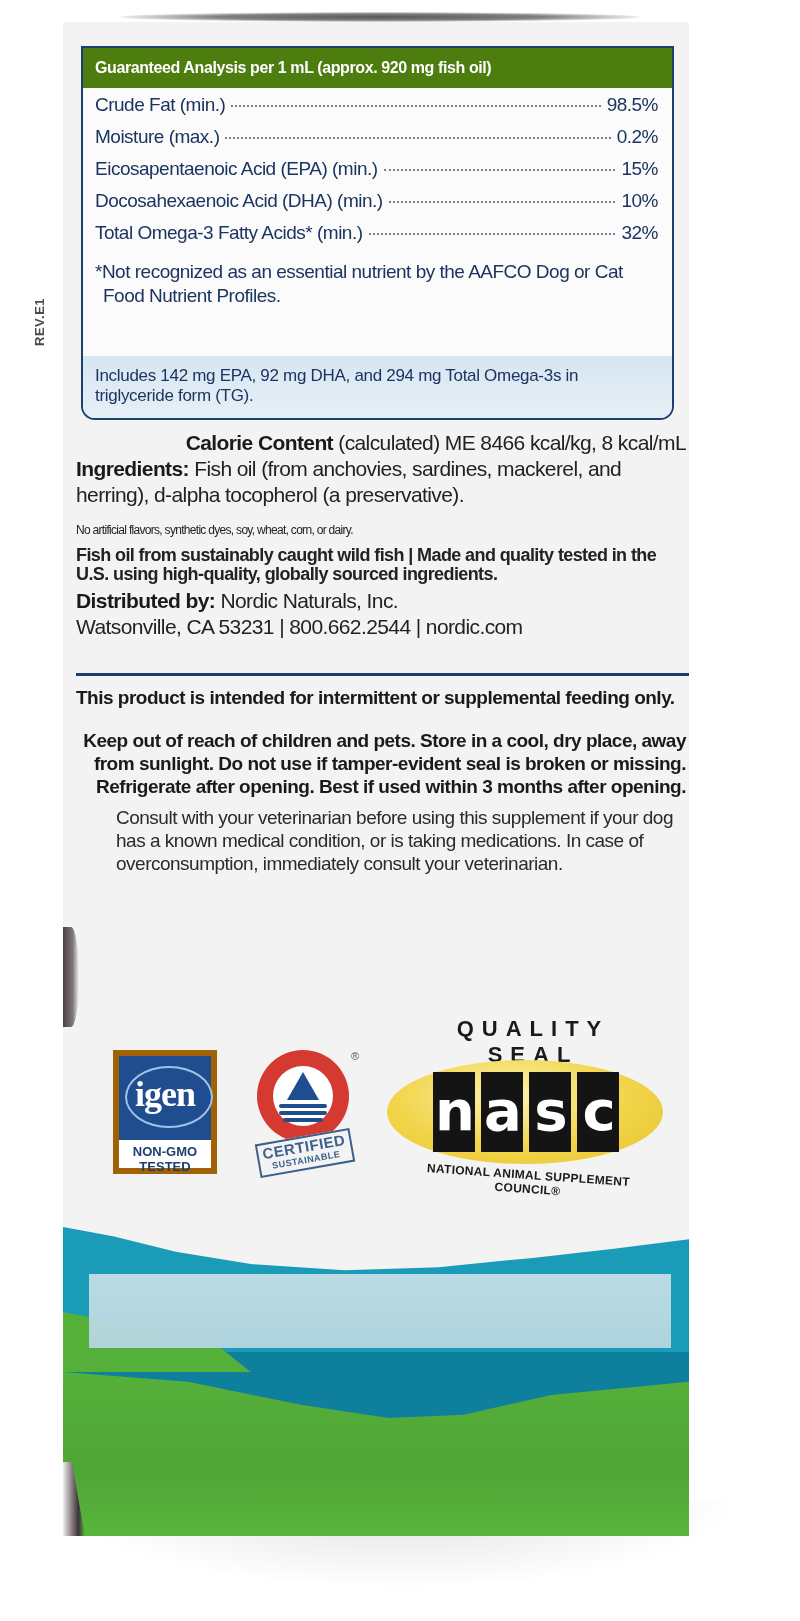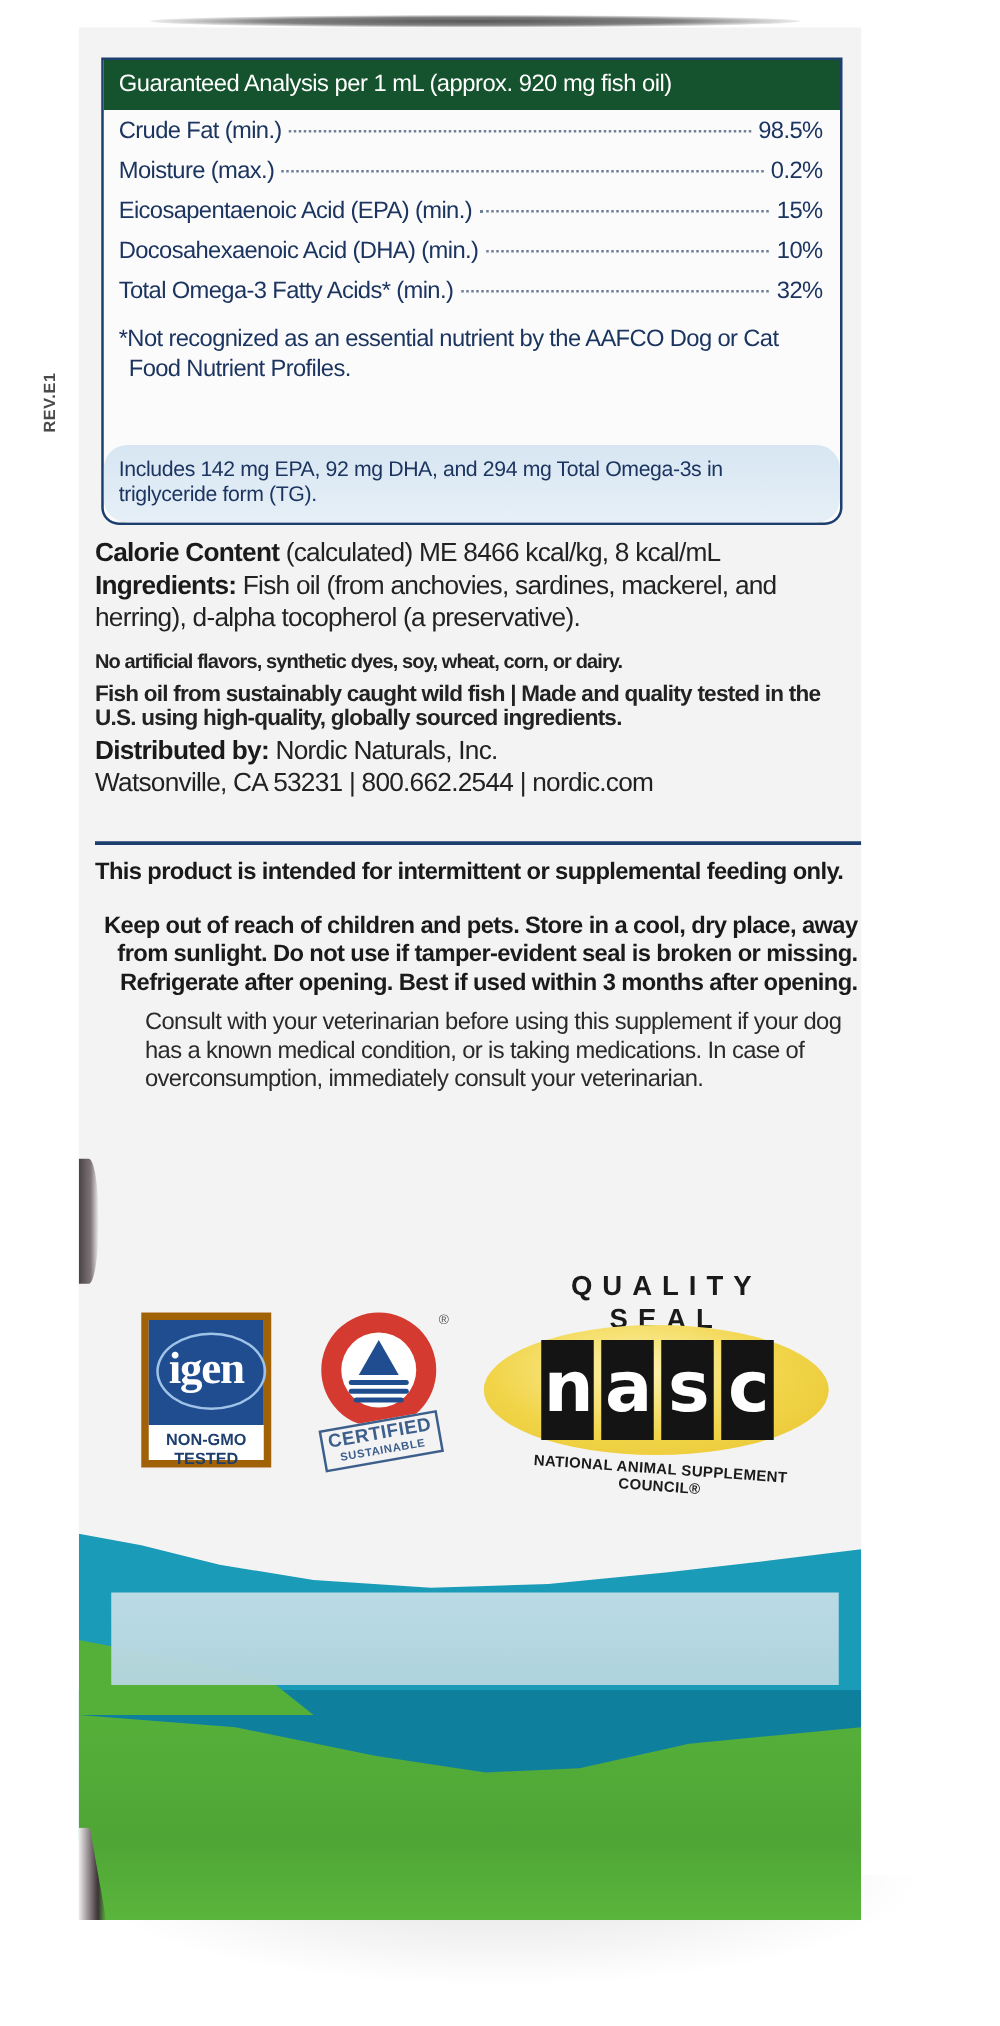--- a/index.html
+++ b/index.html
@@ -8,40 +8,40 @@
 
   .shadow-top { position: absolute; left: 120px; top: 12px; width: 520px; height: 10px; border-radius: 50%;
     background: radial-gradient(ellipse at center, #3a3a3a 0%, #6a6a6a 45%, rgba(255,255,255,0) 75%); opacity: .85; }
   .box-shadow { position: absolute; left: 60px; top: 1500px; width: 680px; height: 90px;
     background: radial-gradient(ellipse at center top, rgba(0,0,0,.12), rgba(0,0,0,0) 70%); }
 
   .panel { position: absolute; left: 63px; top: 22px; width: 626px; height: 1514px; background: #f3f3f3; overflow: hidden; }
 
   .ga-box { position: absolute; left: 18px; top: 24px; width: 593px; height: 374px; border: 2px solid #1d3f6e;
     border-radius: 0 0 14px 14px; background: #fbfbfb; overflow: hidden; }
-  .ga-header { background: #14532d; color: #ffffff; font-weight: normal; font-size: 19px; height: 40px; line-height: 40px;
+  .ga-header { background: #4d7c0f; color: #ffffff; font-weight: bold; font-size: 16px; height: 40px; line-height: 40px;
     padding-left: 12px; letter-spacing: -0.4px; font-stretch: condensed; white-space: nowrap; }
   .ga-rows { padding: 6px 14px 0 12px; }
   .ga-row { display: flex; align-items: baseline; height: 32px; color: #1c3560; font-size: 19px; letter-spacing: -0.5px; }
   .ga-row .lbl { white-space: nowrap; }
   .ga-row .dots { flex: 1; border-bottom: 2px dotted #6f7f95; margin: 0 6px; transform: translateY(-4px); }
   .ga-row .val { white-space: nowrap; }
   .ga-note { color: #1c3560; font-size: 19px; line-height: 24px; padding: 6px 14px 0 12px; letter-spacing: -0.5px; }
   .ga-note .line2 { padding-left: 8px; display: block; }
   .ga-footer { position: absolute; left: 0; right: 0; bottom: 0; height: 62px; background: linear-gradient(#d7e6f2, #e6eff7);
-    color: #1c3560; font-size: 17px; line-height: 20px; padding: 10px 12px 0 12px; letter-spacing: -0.3px; border-radius: 19px; }
+    color: #1c3560; font-size: 17px; line-height: 20px; padding: 10px 12px 0 12px; letter-spacing: -0.3px; }
 
   .rev { position: absolute; left: 32px; top: 346px; color: #4a4a4a; font-size: 13px; font-weight: bold;
     transform: rotate(-90deg); transform-origin: left top; white-space: nowrap; letter-spacing: 0.5px; }
 
   .info { position: absolute; left: 13px; top: 408px; width: 610px; color: #222; }
   .info p { font-size: 21px; line-height: 26px; letter-spacing: -0.6px; }
   .info b { font-weight: bold; color: #1a1a1a; }
-  .info .cal { margin-top: 0; }
-  .info .bold-line { font-weight: bold; font-size: 16px; line-height: 24px; margin-top: 10px; letter-spacing: -0.7px; }
+  .info .cal { margin-top: 0; text-align: right; }
+  .info .bold-line { font-weight: normal; font-size: 12px; line-height: 24px; margin-top: 10px; letter-spacing: -0.7px; }
   .info .bold-small { font-weight: bold; font-size: 18px; line-height: 19px; margin-top: 4px; letter-spacing: -0.6px; }
   .info .dist { margin-top: 4px; font-size: 21px; line-height: 26px; }
   .divider { position: absolute; left: 13px; top: 651px; width: 613px; height: 3px; background: #1d3f6e; }
 
   .warn { position: absolute; left: 13px; top: 664px; width: 610px; color: #1a1a1a; }
   .warn .w-bold { font-weight: bold; font-size: 19px; line-height: 23px; letter-spacing: -0.5px; }
   .warn .w-bold + .w-bold { margin-top: 20px; text-align: right; }
   .warn .w-reg { font-size: 19px; line-height: 23px; margin-top: 8px; color: #2a2a2a; letter-spacing: -0.5px; margin-left: 40px; }
   .warn .w-small { font-size: 16px; line-height: 20px; margin-top: 10px; color: #2a2a2a; letter-spacing: -0.9px; }
 

